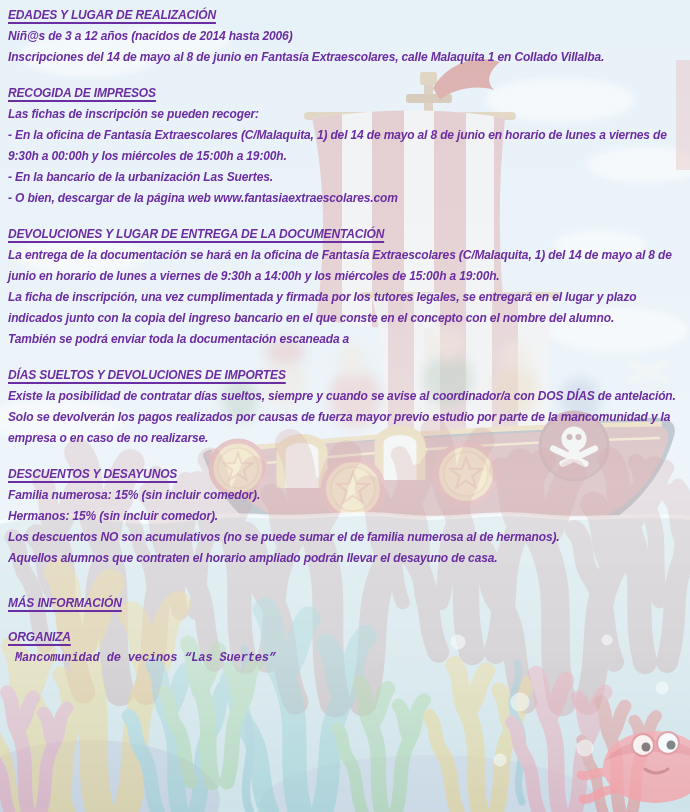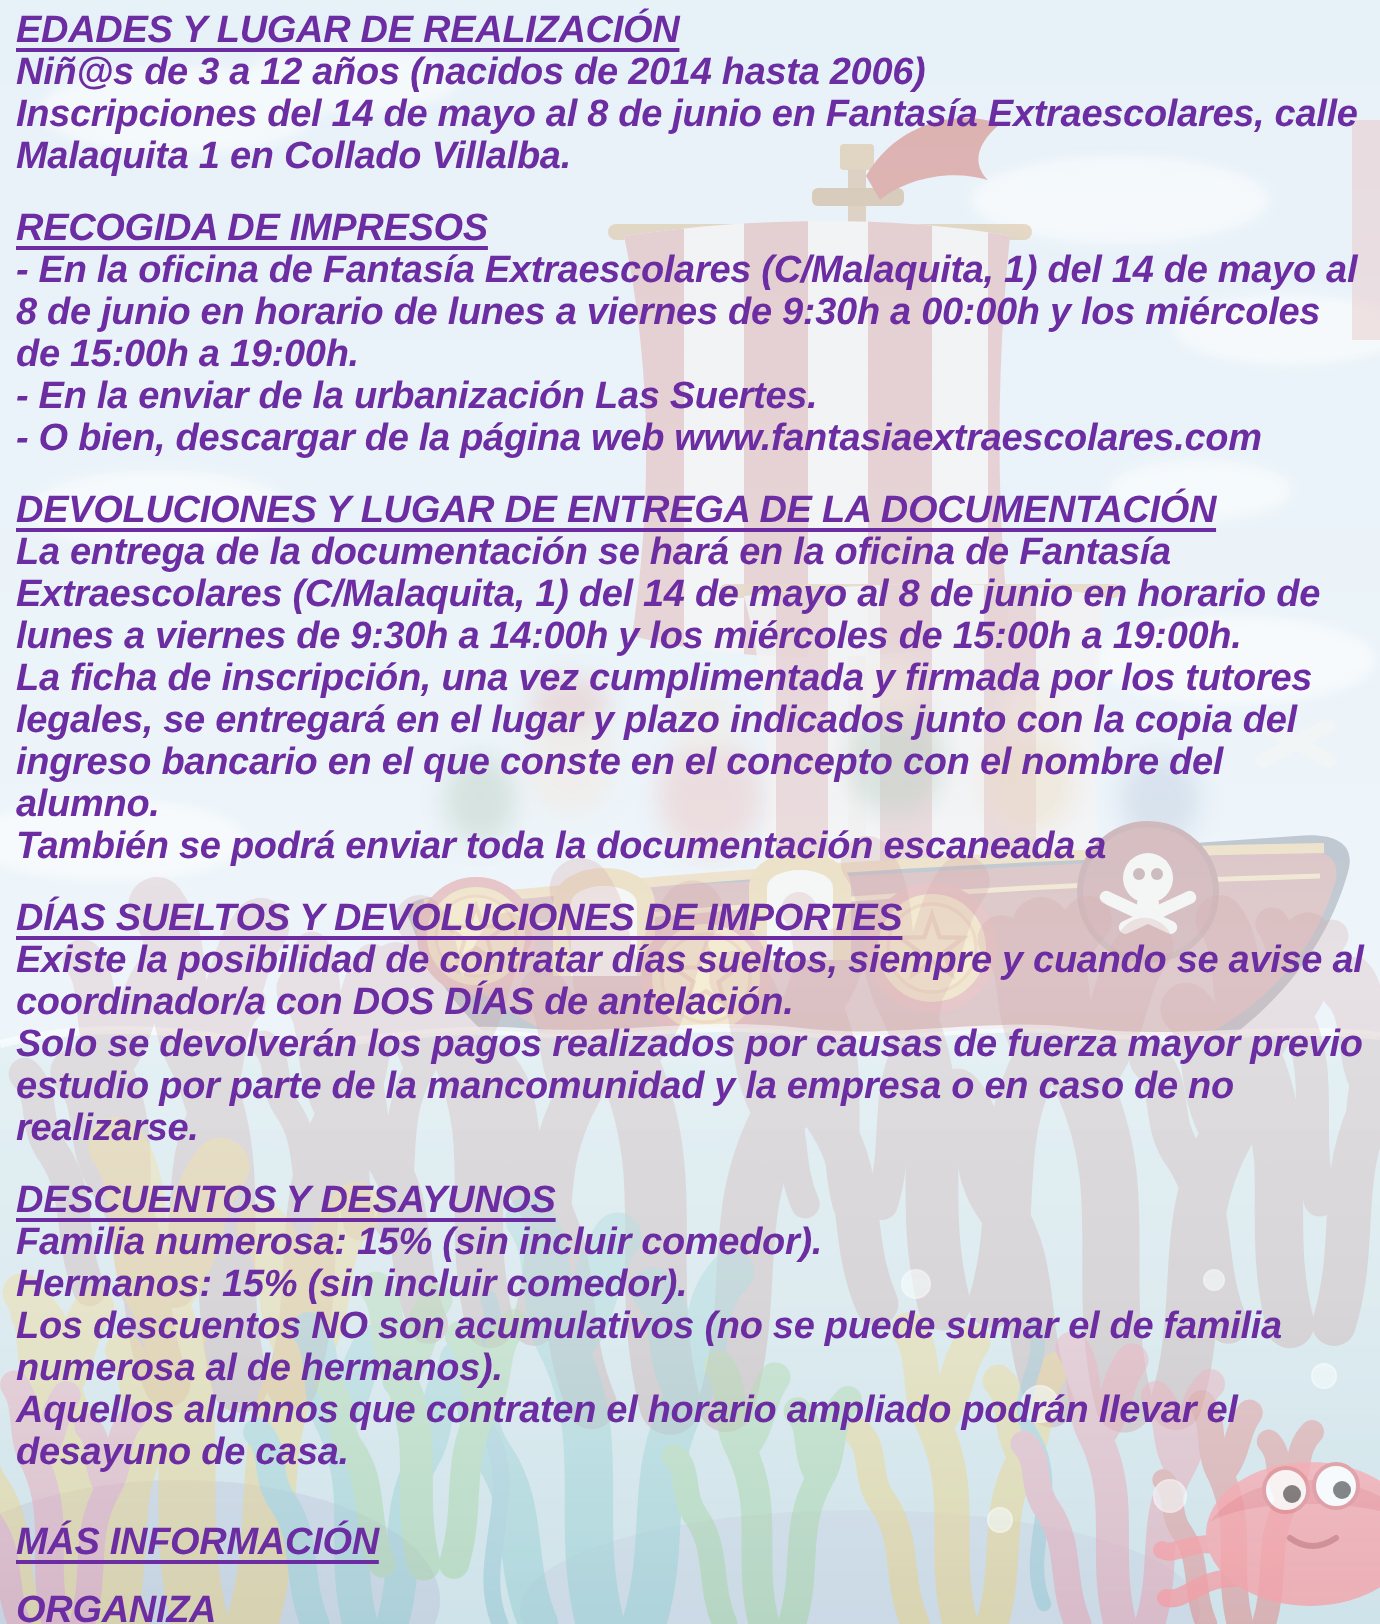--- a/index.html
+++ b/index.html
@@ -7,21 +7,21 @@
     position:relative;width:690px;height:812px;overflow:hidden;
     background:#dcebf5;
     font-family:"Liberation Sans",sans-serif;
   }
   .bg{position:absolute;inset:0;z-index:1;}
   .bg svg{display:block;width:690px;height:812px;}
   .content{
     position:absolute;inset:0;z-index:2;
     padding:5px 6px 0 8px;
     color:#6b2da1;font-weight:bold;font-style:italic;
-    font-size:19px;line-height:21px;letter-spacing:-0.15px;
+    font-size:12px;line-height:21px;letter-spacing:-0.15px;
   }
   .section{margin:0;}
   .section + .section{margin-top:15px;}
   #sec-masinfo{margin-top:24px;}
   #sec-organiza{margin-top:13px;}
   h2{
     font-size:inherit;margin:0;font-weight:bold;font-style:italic;
     text-decoration:underline;text-decoration-thickness:1.6px;text-underline-offset:3px;
   }
   p{margin:0;}
@@ -225,22 +225,23 @@
   <div class="content">
 
     <section class="section" id="sec-edades">
       <h2>EDADES Y LUGAR DE REALIZACIÓN</h2>
       <p>Niñ@s de 3 a 12 años (nacidos de 2014 hasta 2006)</p>
       <p>Inscripciones del 14 de mayo al 8 de junio en Fantasía Extraescolares, calle Malaquita 1 en Collado Villalba.</p>
     </section>
 
     <section class="section" id="sec-recogida">
       <h2>RECOGIDA DE IMPRESOS</h2>
+      <p>Las fichas de inscripción se pueden recoger:</p>
       <p>- En la oficina de Fantasía Extraescolares (C/Malaquita, 1) del 14 de mayo al 8 de junio en horario de lunes a viernes de 9:30h a 00:00h y los miércoles de 15:00h a 19:00h.</p>
-      <p>- En la enviar de la urbanización Las Suertes.</p>
+      <p>- En la bancario de la urbanización Las Suertes.</p>
       <p>- O bien, descargar de la página web www.fantasiaextraescolares.com</p>
     </section>
 
     <section class="section" id="sec-procedimiento">
       <h2>DEVOLUCIONES Y LUGAR DE ENTREGA DE LA DOCUMENTACIÓN</h2>
       <p>La entrega de la documentación se hará en la oficina de Fantasía Extraescolares (C/Malaquita, 1) del 14 de mayo al 8 de junio en horario de lunes a viernes de 9:30h a 14:00h y los miércoles de 15:00h a 19:00h.</p>
       <p>La ficha de inscripción, una vez cumplimentada y firmada por los tutores legales, se entregará en el lugar y plazo indicados junto con la copia del ingreso bancario en el que conste en el concepto con el nombre del alumno.</p>
       <p>También se podrá enviar toda la documentación escaneada a</p>
     </section>
 

